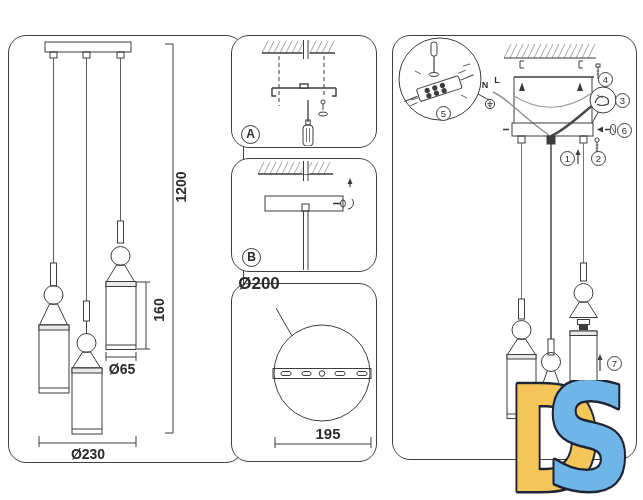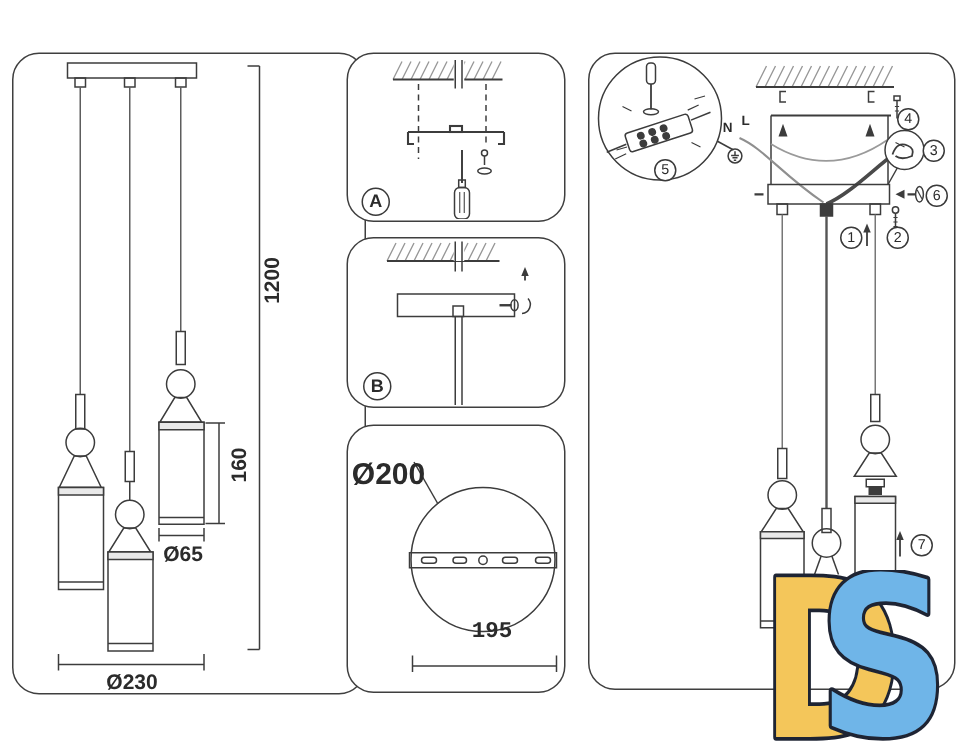--- a/index.html
+++ b/index.html
@@ -184,22 +184,22 @@
         <rect x="103" y="87.5" width="10" height="4" rx="2"></rect>
         <rect x="125" y="87.5" width="10" height="4" rx="2"></rect>
         <circle cx="90" cy="89.5" r="2.8"></circle>
       </g>
       <g>
         <line x1="43" y1="160" x2="139" y2="160"></line>
         <line x1="43" y1="153" x2="43" y2="164"></line>
         <line x1="139" y1="153" x2="139" y2="164"></line>
       </g>
     </svg>
-    <span class="dim" style="left:27px;top:33px;font-size:20px;">Ø200</span>
-    <span class="dim" style="left:96px;top:137px;font-size:15px;font-family:Liberation Mono, monospace;">195</span>
+    <span class="dim" style="left:27px;top:0;font-size:17px;">Ø200</span>
+    <span class="dim" style="left:96px;top:149px;font-size:15px;">195</span>
   </div>
 
   <div class="panel" style="left:392px;top:35px;width:245px;height:425px;">
     <svg width="242" height="422" viewBox="0 0 242 422" fill="none" stroke="#3c3c3c" stroke-width="1">
       <g stroke="#979797" stroke-width="0.9">
         <path d="M111,22 l7,-14 M117,22 l7,-14 M123,22 l7,-14 M129,22 l7,-14 M135,22 l7,-14 M141,22 l7,-14 M147,22 l7,-14 M153,22 l7,-14 M159,22 l7,-14 M165,22 l7,-14 M171,22 l7,-14 M177,22 l7,-14 M183,22 l7,-14 M189,22 l7,-14 M195,22 l7,-14"></path>
       </g>
       <line x1="111" y1="22" x2="203" y2="22" stroke-width="1.2"></line>
       <g>
         <path d="M131,25 h-4 v7 h4 M190,25 h-4 v7 h4"></path>

